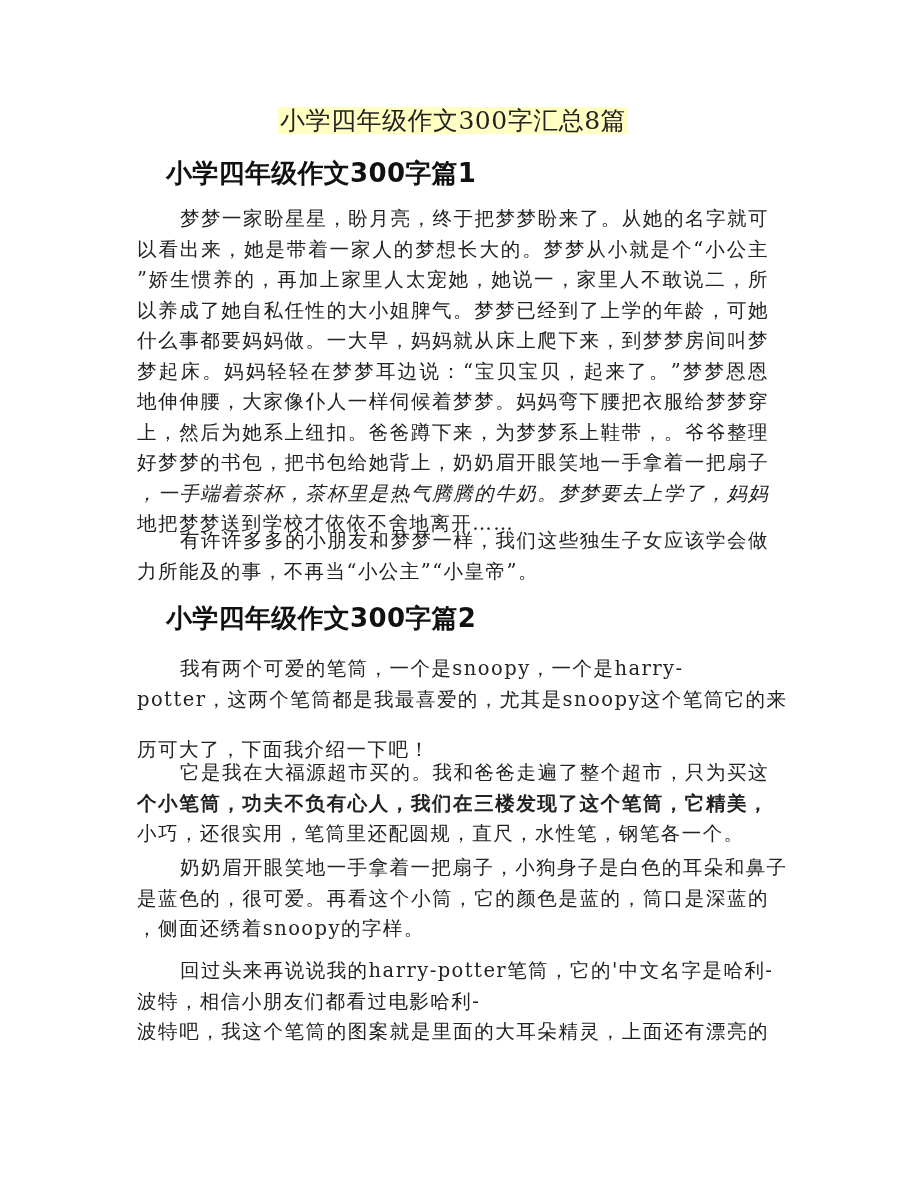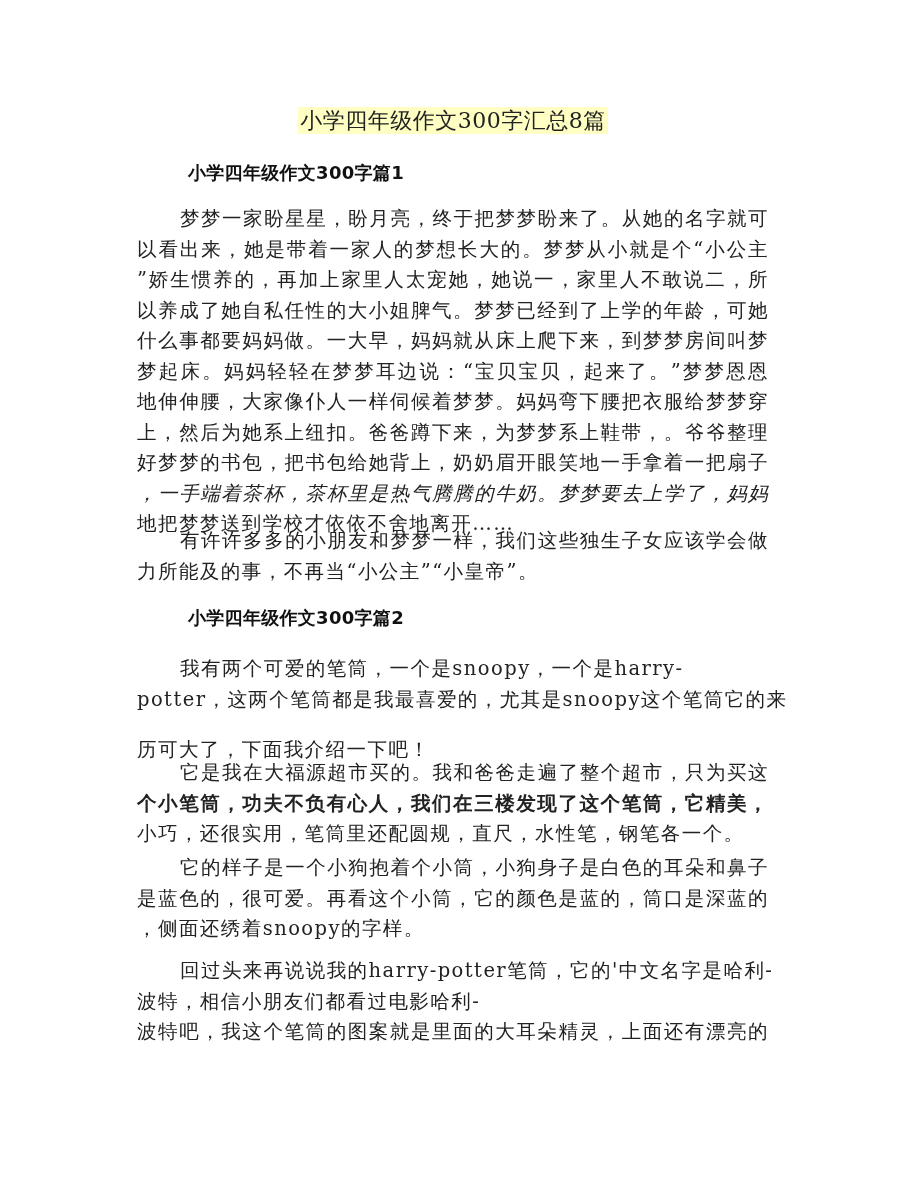--- a/index.html
+++ b/index.html
@@ -24,30 +24,30 @@
     .doc-title-wrap {
       position: absolute;
       top: 107px;
       left: 0;
       width: 632px;
       text-align: center;
     }
     .doc-title {
       display: inline-block;
       background: #ffffc4;
-      font-size: 22px;
+      font-size: 25px;
       line-height: 27px;
       padding: 0 2px;
       letter-spacing: 0.5px;
       color: #222;
     }
     .section-heading {
       position: absolute;
-      left: 51px;
-      font-size: 18px;
+      left: 29px;
+      font-size: 26px;
       line-height: 26px;
       font-weight: bold;
       font-family: "DejaVu Sans", "Liberation Sans", sans-serif;
       color: #111;
       letter-spacing: 0.3px;
     }
   </style>
 </head>
 <body>
 
@@ -106,21 +106,21 @@
     <div class="line" style="top:717px;margin-top:20px;">历可大了，下面我介绍一下吧！</div>
   </div>
 
   <div>
     <div class="line first justify" style="top:760px;">它是我在大福源超市买的。我和爸爸走遍了整个超市，只为买这</div>
     <div class="line justify" style="top:790.5px;font-weight:bold;">个小笔筒，功夫不负有心人，我们在三楼发现了这个笔筒，它精美，</div>
     <div class="line" style="top:821px;">小巧，还很实用，笔筒里还配圆规，直尺，水性笔，钢笔各一个。</div>
   </div>
 
   <div>
-    <div class="line first justify" style="top:855px;">它的样子是一个小狗抱着个小筒，小狗身子是白色的耳朵和鼻子</div>
+    <div class="line first justify" style="top:855px;">奶奶眉开眼笑地一手拿着一把扇子，小狗身子是白色的耳朵和鼻子</div>
     <div class="line justify" style="top:885.5px;">是蓝色的，很可爱。再看这个小筒，它的颜色是蓝的，筒口是深蓝的</div>
     <div class="line" style="top:916px;">，侧面还绣着snoopy的字样。</div>
   </div>
 
   <div>
     <div class="line first justify" style="top:958px;">回过头来再说说我的harry-potter笔筒，它的'中文名字是哈利-</div>
     <div class="line" style="top:988.5px;">波特，相信小朋友们都看过电影哈利-</div>
     <div class="line justify" style="top:1019px;">波特吧，我这个笔筒的图案就是里面的大耳朵精灵，上面还有漂亮的</div>
   </div>
 

